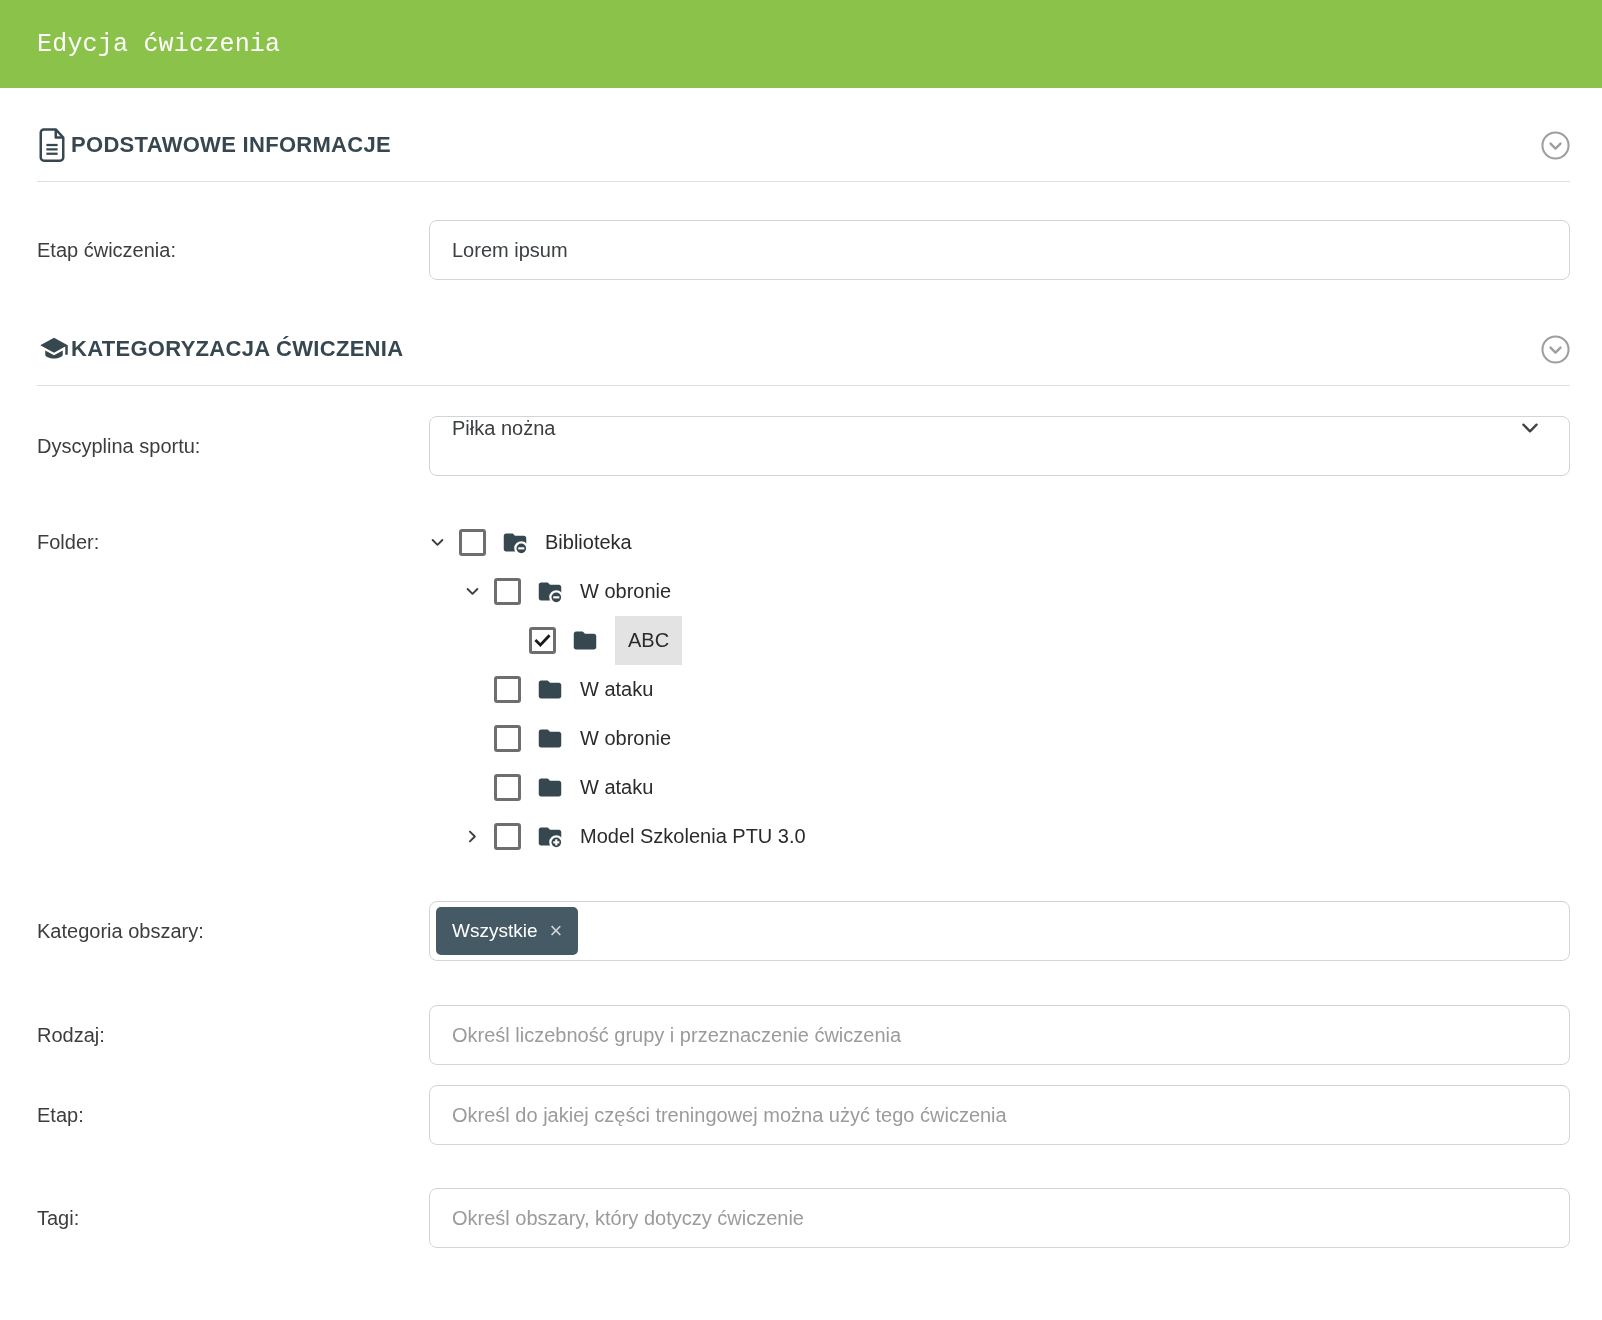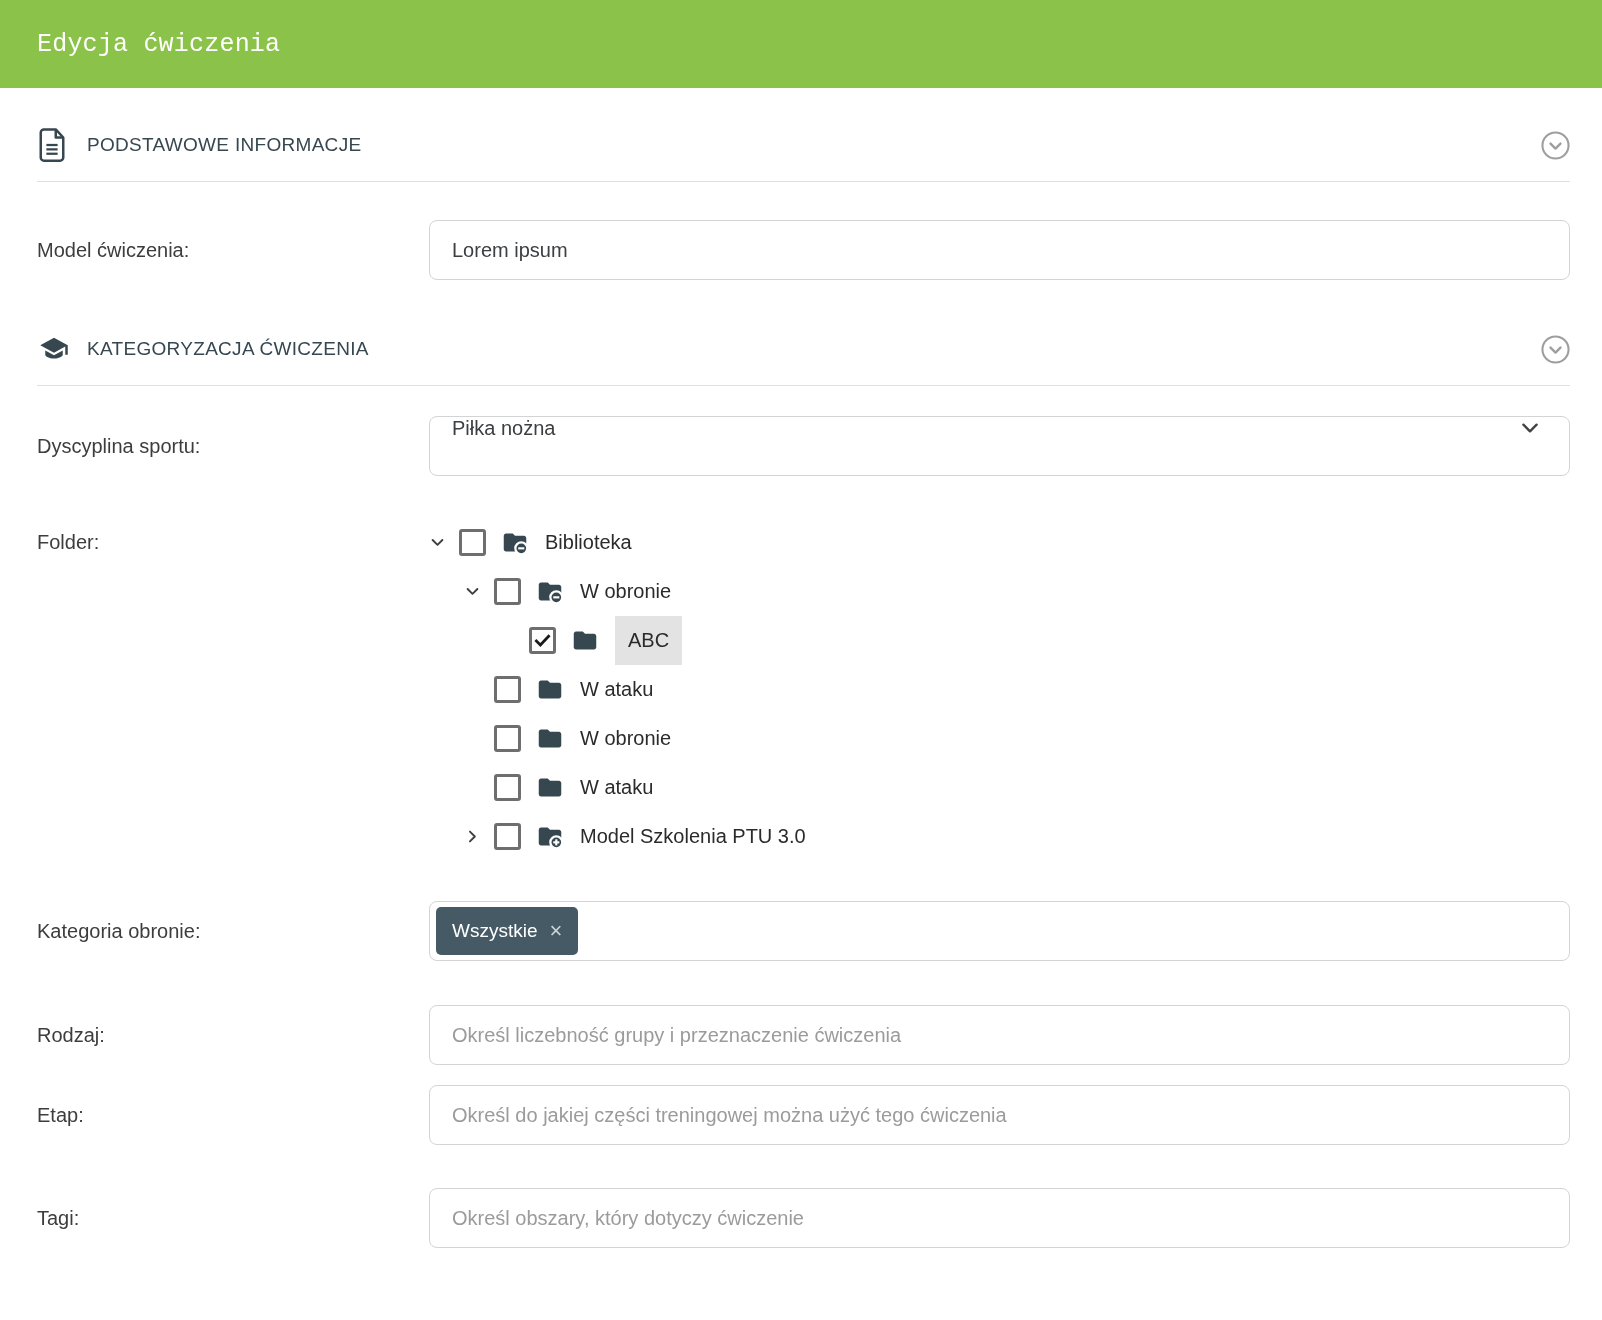--- a/index.html
+++ b/index.html
@@ -20,21 +20,21 @@
 
   
   .page { padding: 34px 32px 40px 37px; }
 
   
   .section-head {
     display:flex; align-items:center; height:46px;
   }
   .section-head .s-icon { width:34px; display:flex; align-items:center; }
   .section-head .s-title {
-    margin-left:16px; font-size:19px; font-weight:normal; color:#37474f; letter-spacing:.3px;
+    margin-left:0; font-size:22px; font-weight:bold; color:#37474f; letter-spacing:.3px;
   }
   .section-head .collapse { margin-left:auto; display:flex; align-items:center; cursor:pointer; }
   .divider { border:none; border-top:1px solid #dfdfdf; margin-top:13px; }
 
   
   .form-row { display:flex; align-items:center; }
   .form-row .f-label { flex:0 0 392px; font-size:20px; color:#3d3d3d; }
   .form-row .f-field { flex:1; }
 
   .row-name   { margin-top:38px; }
@@ -128,21 +128,21 @@
     <span class="collapse">
       <svg width="29" height="29" viewBox="0 0 28 28" fill="none">
         <circle cx="14" cy="14" r="12.6" stroke="#9e9e9e" stroke-width="2"></circle>
         <path d="M9.2 12.2 14 17l4.8-4.8" stroke="#9e9e9e" stroke-width="2.3" stroke-linecap="round" stroke-linejoin="round"></path>
       </svg>
     </span>
   </div>
   <hr class="divider">
 
   <div class="form-row row-name">
-    <label class="f-label">Model ćwiczenia:</label>
+    <label class="f-label">Etap ćwiczenia:</label>
     <div class="f-field">
       <input class="text-input" type="text" value="Lorem ipsum" style="">
     </div>
   </div>
 
   <div class="section-head sec2">
     <span class="s-icon">
       <svg width="34" height="30" viewBox="0 0 24 24" fill="#37474f">
         <path d="M5 13.18v3.32C5 17.88 8.13 19.5 12 19.5s7-1.62 7-3v-3.32l-7 3.82-7-3.82z"></path>
         <path d="M12 3 1 9l11 6 9-4.91V16.5h2V9L12 3z"></path>
@@ -301,21 +301,21 @@
       </svg>
 
     </span>
     <span class="tree-label">Model Szkolenia PTU 3.0</span>
   </div>
 </div>
     </div>
   </div>
 
   <div class="form-row row-age">
-    <label class="f-label">Kategoria obronie:</label>
+    <label class="f-label">Kategoria obszary:</label>
     <div class="f-field">
       <div class="chip-box">
         <span class="chip">
           <span>Wszystkie</span>
           <span class="chip-x">×</span>
         </span>
       </div>
     </div>
   </div>
 

